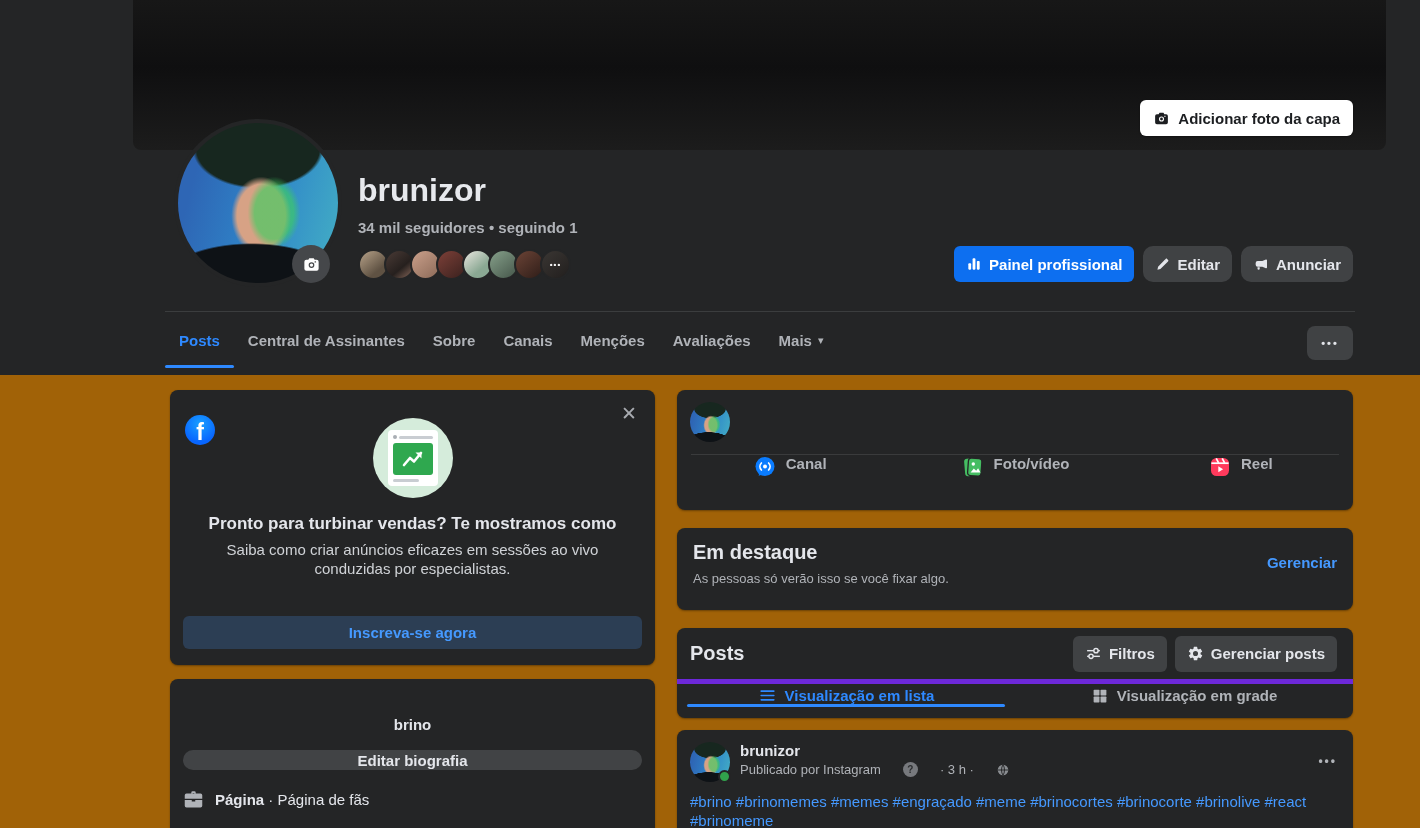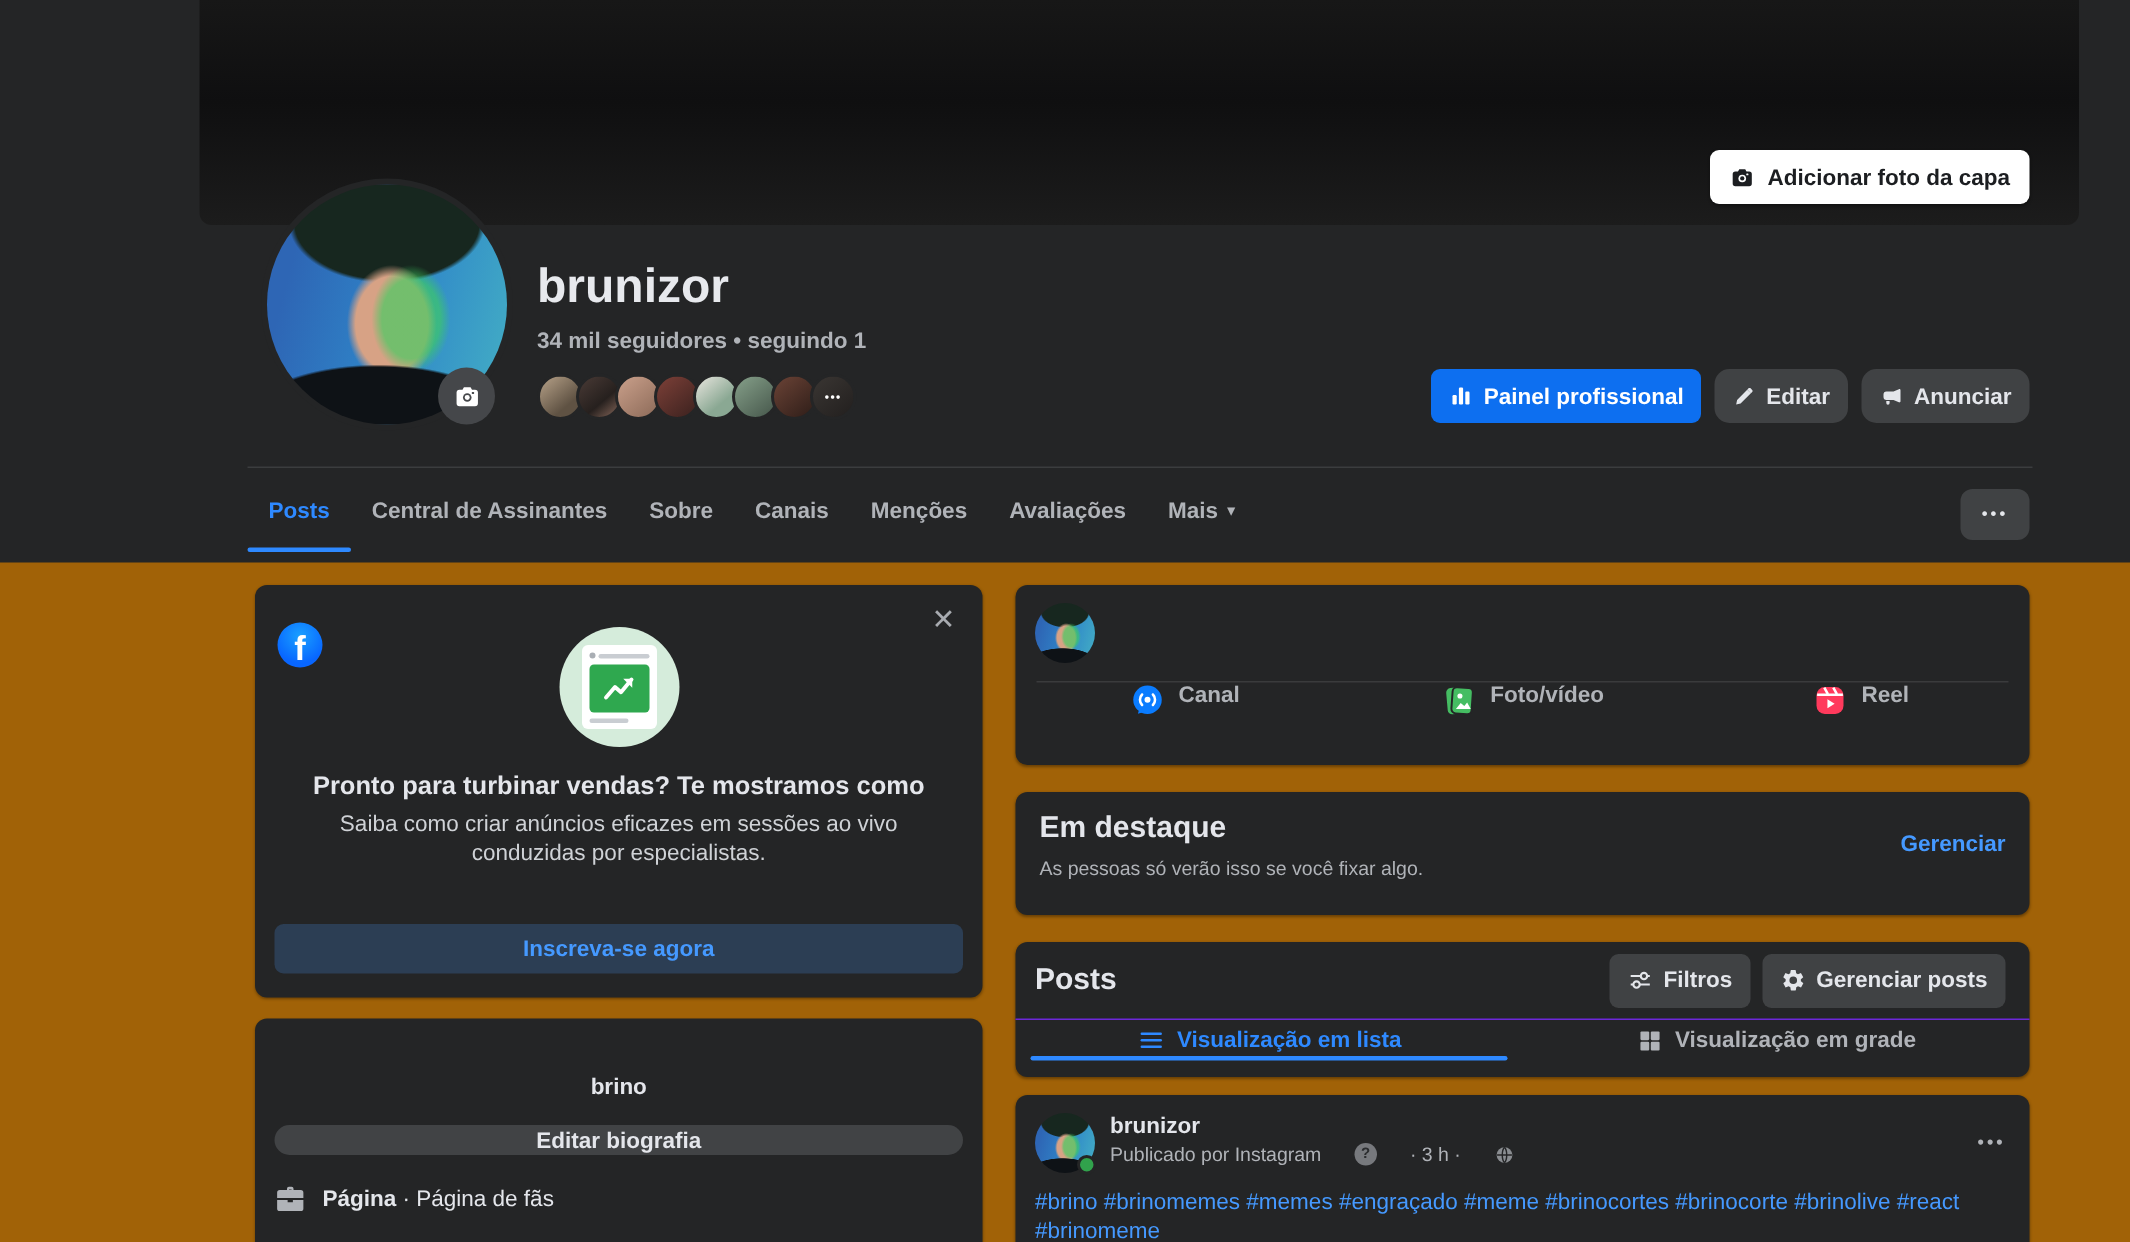--- a/index.html
+++ b/index.html
@@ -121,21 +121,21 @@
   .featured-sub { margin-top:7px; font-size:13px; color:#b0b3b8; }
   .featured-manage { position:absolute; right:16px; top:26px; font-size:15px; font-weight:600;
     color:#4599ff; cursor:pointer; }
 
   
   .posts-card { left:677px; top:628px; width:676px; height:90px; }
   .posts-head { height:51px; display:flex; align-items:center; padding:0 16px 0 13px; }
   .posts-title { font-size:20px; font-weight:700; color:#e4e6eb; flex:1; }
   .posts-head .btn { height:36px; background:#404244; color:#e4e6eb; }
   .posts-head .btn + .btn { margin-left:8px; }
-  .view-tabs { display:flex; height:28px; border-top:1px solid #6d28d9; }
+  .view-tabs { display:flex; height:28px; border-top:5px solid #6d28d9; }
   .view-tab { position:relative; flex:1; display:flex; align-items:center; justify-content:center; gap:8px;
     font-size:15px; font-weight:600; color:#b0b3b8; cursor:pointer; }
   .view-tab.active { color:#2e89ff; }
   .view-tab.active .vt-underline { position:absolute; left:10px; right:10px; bottom:0; height:3px;
     background:#2e89ff; border-radius:3px; }
 
   
   .post-card { left:677px; top:730px; width:676px; height:140px; padding:12px 16px 0 13px; }
   .post-head { display:flex; gap:10px; }
   .post-av-wrap { position:relative; width:40px; height:40px; flex:0 0 40px; cursor:pointer; }

